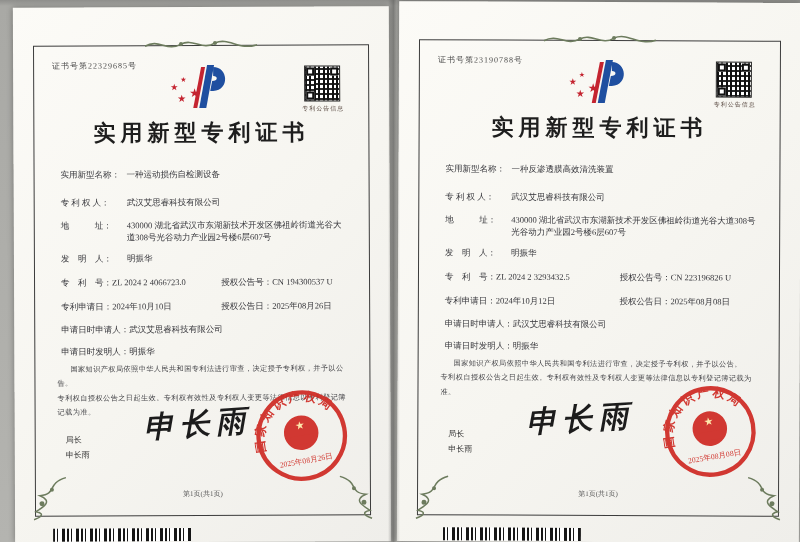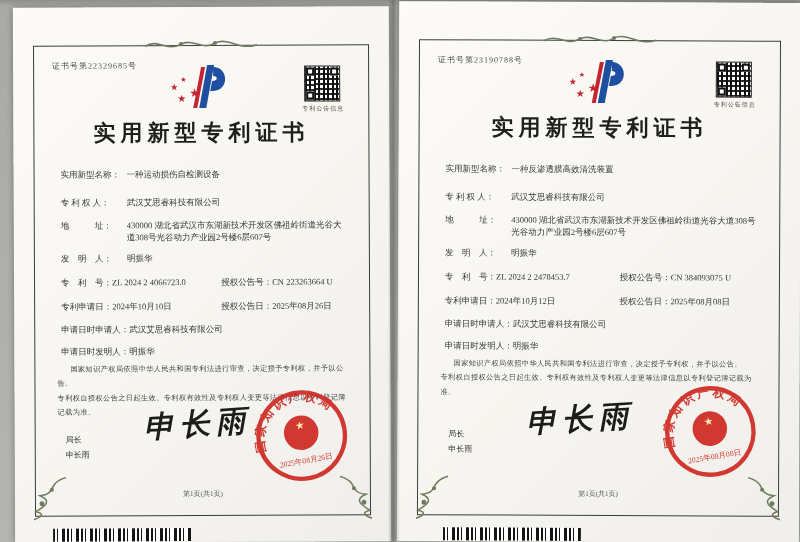--- a/index.html
+++ b/index.html
@@ -124,21 +124,21 @@
         <span class="lab">发　明　人：</span>
         <span class="val">明振华</span>
       </div>
       <div class="two-col">
         <span class="cell c1">
             <span>专　利　号：</span>
             <span>ZL 2024 2 4066723.0</span>
           </span>
         <span class="cell">
             <span>授权公告号：</span>
-            <span>CN 223263664 U</span>
+            <span>CN 194300537 U</span>
           </span>
       </div>
       <div class="two-col">
         <span class="cell c1">
             <span>专利申请日：</span>
             <span>2024年10月10日</span>
           </span>
         <span class="cell">
             <span>授权公告日：</span>
             <span>2025年08月26日</span>
@@ -241,25 +241,25 @@
         <span class="lab">地　　　址：</span>
         <span class="val">430000 湖北省武汉市东湖新技术开发区佛祖岭街道光谷大道308号光谷动力产业园2号楼6层607号</span>
       </div>
       <div class="frow tight">
         <span class="lab">发　明　人：</span>
         <span class="val">明振华</span>
       </div>
       <div class="two-col">
         <span class="cell c1">
             <span>专　利　号：</span>
-            <span>ZL 2024 2 2478453.7</span>
+            <span>ZL 2024 2 3293432.5</span>
           </span>
         <span class="cell">
             <span>授权公告号：</span>
-            <span>CN 384093075 U</span>
+            <span>CN 223196826 U</span>
           </span>
       </div>
       <div class="two-col">
         <span class="cell c1">
             <span>专利申请日：</span>
             <span>2024年10月12日</span>
           </span>
         <span class="cell">
             <span>授权公告日：</span>
             <span>2025年08月08日</span>

